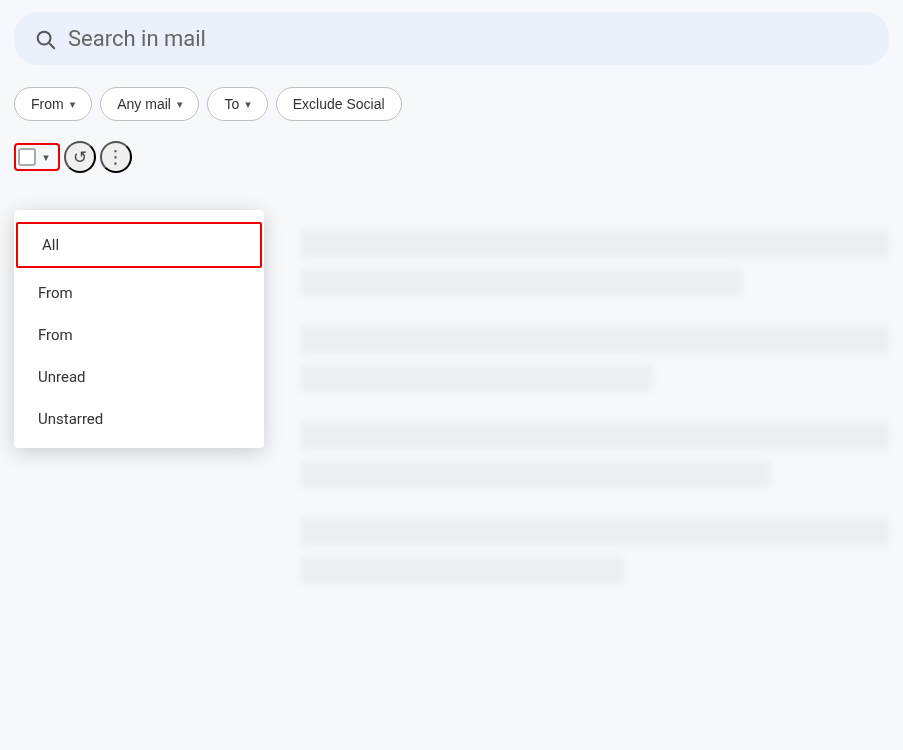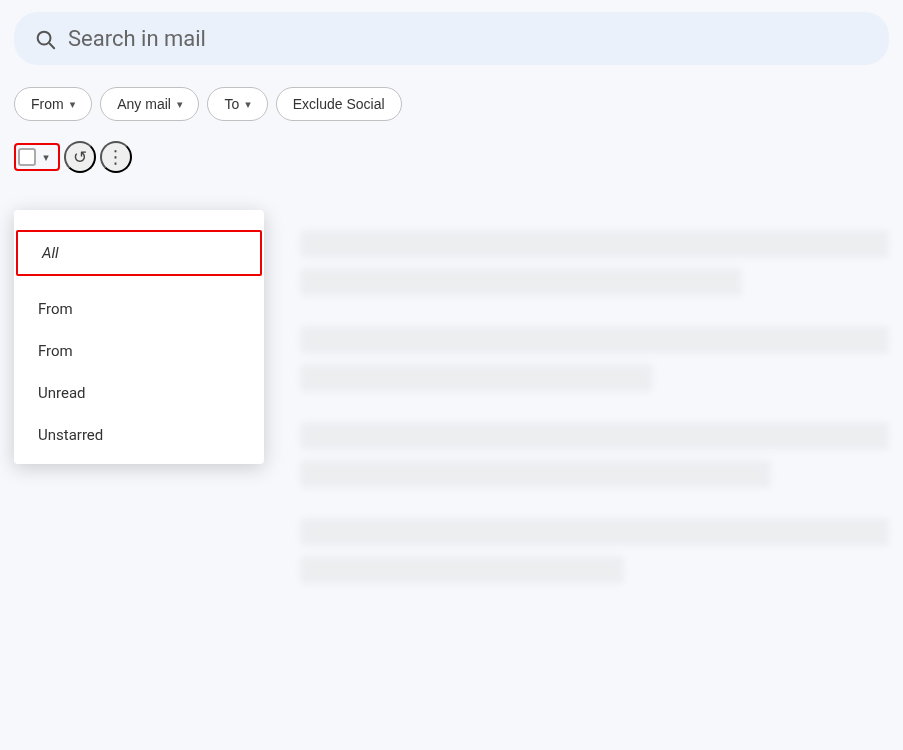--- a/index.html
+++ b/index.html
@@ -157,24 +157,23 @@
     .dropdown-item {
       padding: 12px 24px;
       font-size: 15px;
       color: #333;
       cursor: pointer;
       background: #fff;
     }
 
     .dropdown-item.selected {
       border: 2px solid #e00;
-      margin: 12px 2px;
+      margin: 4px 2px;
       border-radius: 2px;
       background: #fff;
-      font-style: italic;
     }
 
     
     .blur-right {
       position: absolute;
       top: 220px;
       left: 300px;
       right: 14px;
       bottom: 0;
     }

